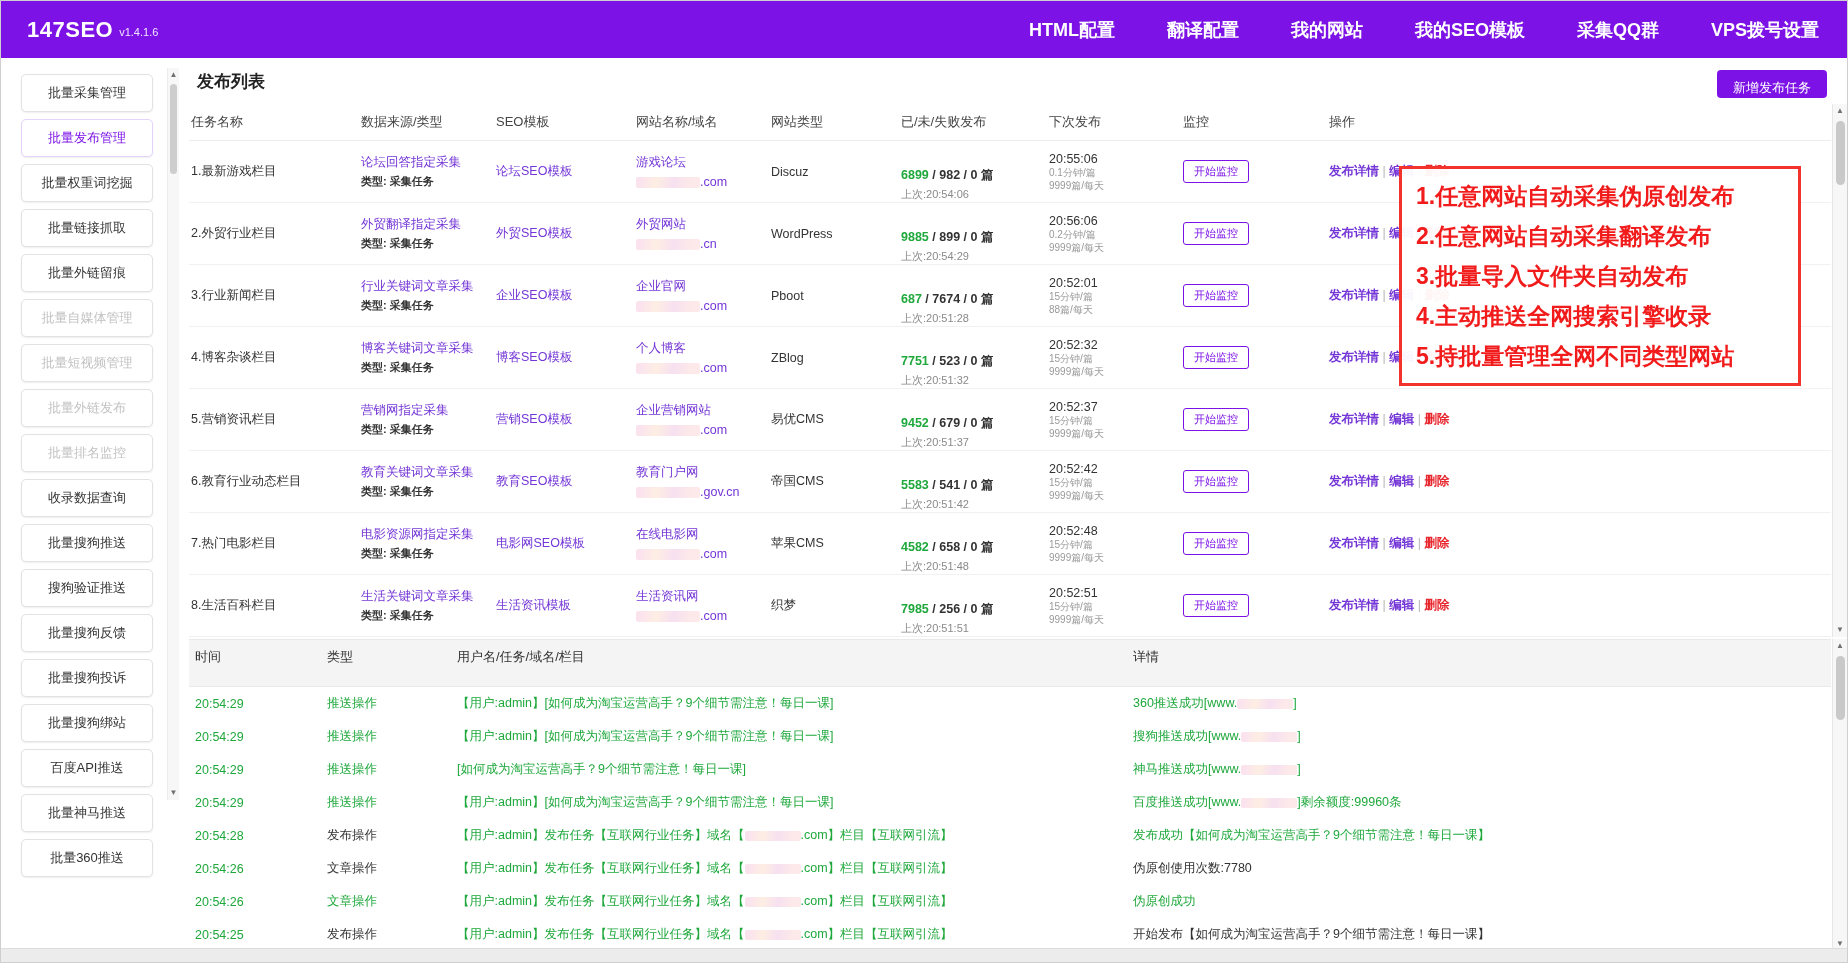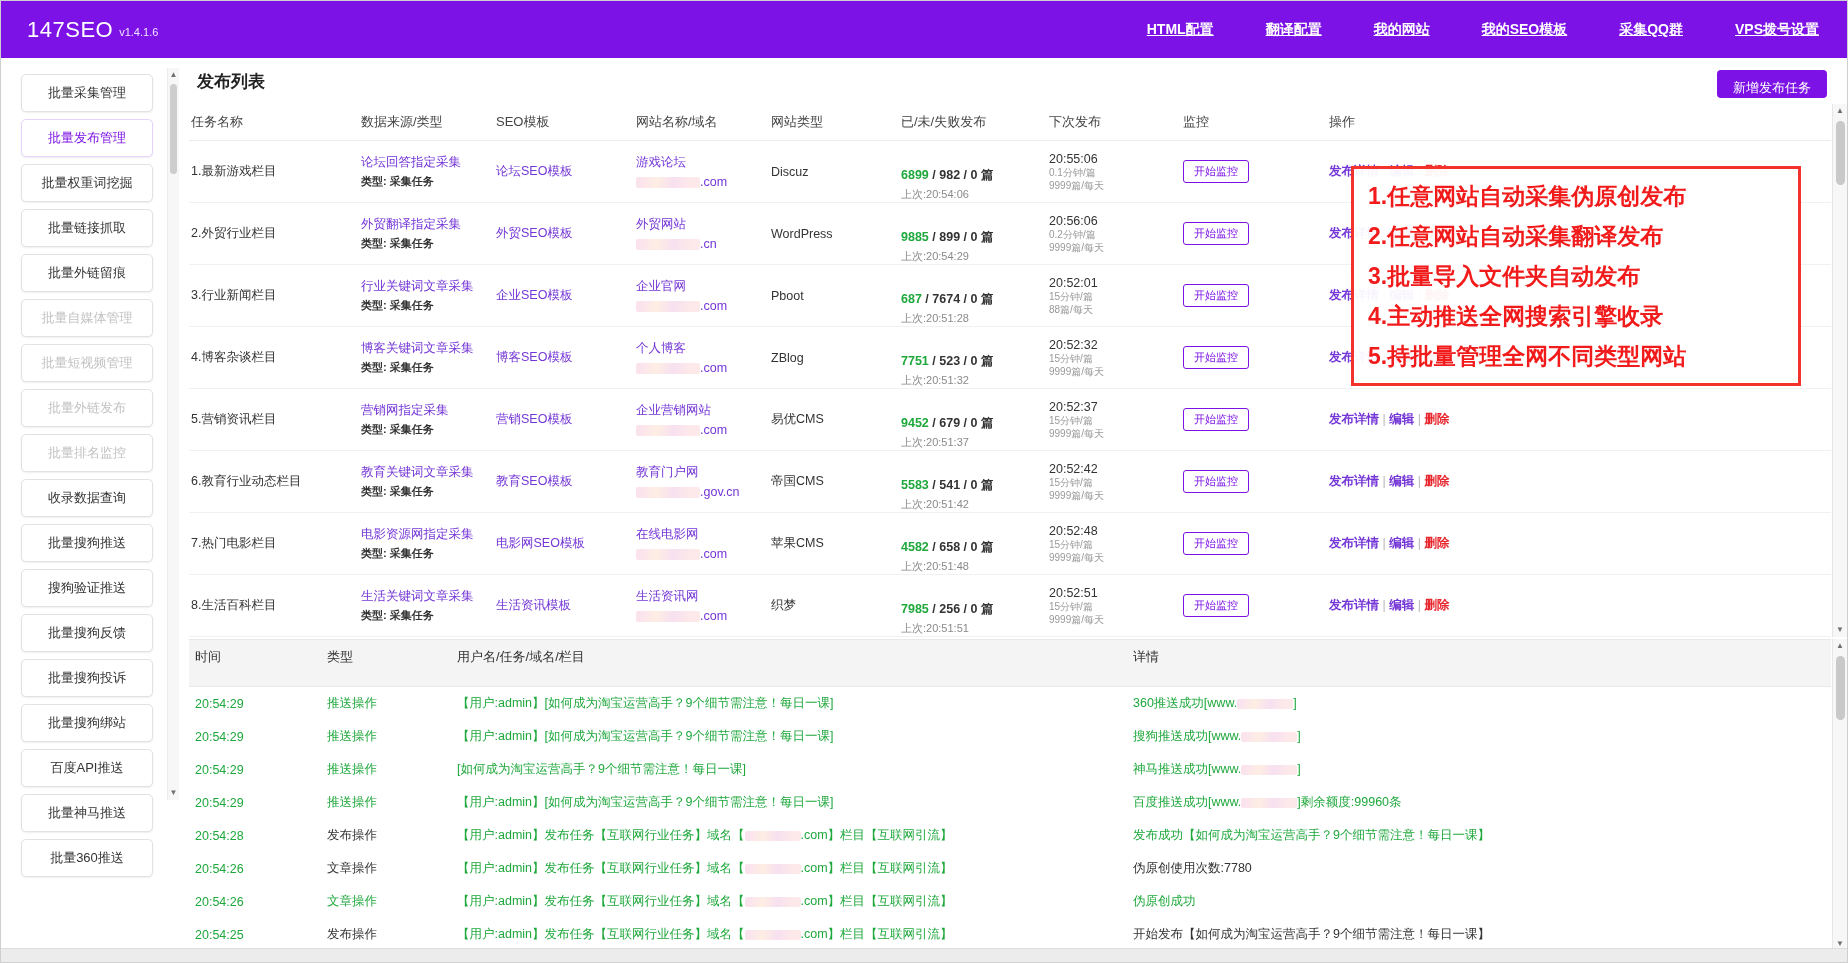--- a/index.html
+++ b/index.html
@@ -13,24 +13,24 @@
   }
   
   .header {
     height: 57px;
     background: var(--accent, #7c12e6);
     display: flex;
     align-items: center;
     padding: 0 28px 0 26px;
   }
   .brand-wrap { display: flex; align-items: flex-start; }
-  .brand { color: #fff; font-size: 22px; font-weight: normal; letter-spacing: 0.5px; }
+  .brand { color: #fff; font-size: 22px; font-weight: bold; letter-spacing: 0.5px; }
   .version { color: #f1e4ff; font-size: 11px; margin-left: 6px; margin-top: 9px; }
   .nav { margin-left: auto; display: flex; gap: 52px; }
-  .nav-item { color: #ffffff; font-size: 14px; font-weight: bold; cursor: pointer; white-space: nowrap; text-decoration: underline; }
+  .nav-item { color: #ffffff; font-size: 18px; font-weight: bold; cursor: pointer; white-space: nowrap; }
 
   
   .layout { display: flex; height: 890px; }
   .sidebar { width: 178px; padding: 16px 14px 0 20px; position: relative; flex: none; }
   .side-btn {
     width: 132px; background: #fff;
     border: 1px solid #e2e2e2; border-radius: 5px;
     box-shadow: 0 1px 2px rgba(0,0,0,0.07);
     padding: 9px 2px; text-align: center;
     font-size: 13px; color: #333;
@@ -88,21 +88,21 @@
     display: inline-block; border: 1px solid var(--accent, #7c12e6); color: var(--accent, #7c12e6);
     font-size: 11px; padding: 3px 10px; border-radius: 3px; cursor: pointer; white-space: nowrap;
   }
   .actions { white-space: nowrap; }
   .actions .link { font-weight: bold; }
   .sep { color: #b9b9b9; }
   .red-link { color: var(--red, #e8262d); font-weight: bold; cursor: pointer; }
 
   
   .annotation {
-    position: absolute; top: 62px; right: 46px; width: 450px;
+    position: absolute; top: 62px; right: 46px; width: 402px;
     background: rgba(255,255,255,0.95);
     border: 3px solid var(--annotation-border, #f3322b);
     padding: 7px 14px; z-index: 6;
   }
   .annotation-line {
     color: var(--annotation, #f21b1b); font-weight: bold; font-size: 23px;
     line-height: 40px; white-space: nowrap;
   }
 
   

